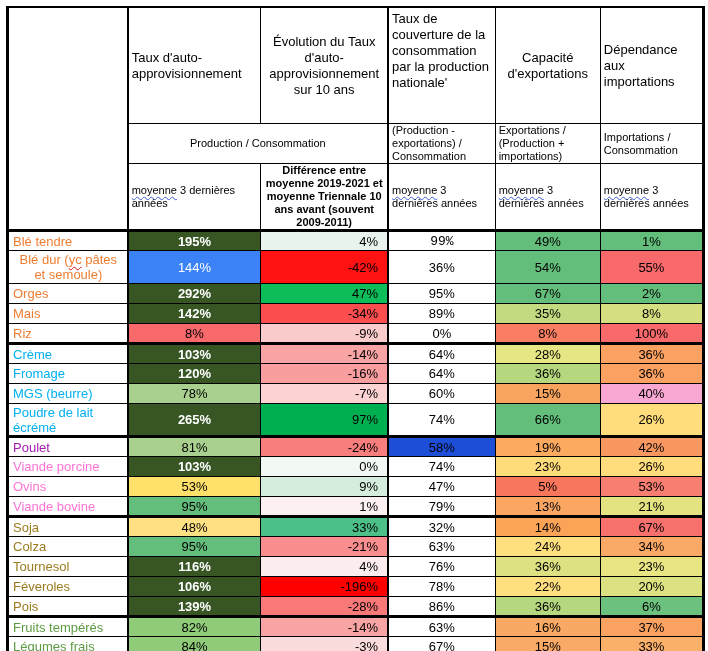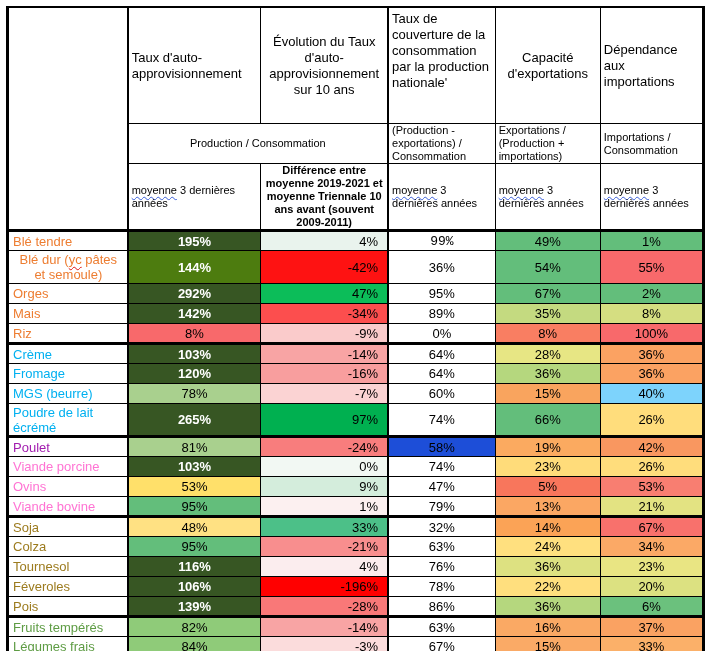--- a/index.html
+++ b/index.html
@@ -68,21 +68,21 @@
         <tr class="group-start">
           <td class="label" style="color: rgb(237, 125, 49);">Blé tendre</td>
           <td class="c0" style="background: rgb(55, 86, 35); color: rgb(255, 255, 255); font-weight: bold;">195%</td>
           <td class="c1" style="background: rgb(233, 243, 237);">4%</td>
           <td class="c2" style="background: rgb(255, 255, 255); font-family: Liberation Mono, monospace;">99%</td>
           <td class="c3" style="background: rgb(99, 190, 123);">49%</td>
           <td class="c4" style="background: rgb(99, 190, 123);">1%</td>
         </tr>
         <tr class="tall">
           <td class="label" style="color: rgb(237, 125, 49); text-align: center;"><span>Blé dur (</span><span class="sq-red">yc</span><span> pâtes et semoule)</span></td>
-          <td class="c0" style="background: #4d7c0f; color: rgb(255, 255, 255); font-weight: bold;">144%</td>
+          <td class="c0" style="background: #3b82f6; color: rgb(255, 255, 255); font-weight: normal;">144%</td>
           <td class="c1" style="background: rgb(254, 18, 18);">-42%</td>
           <td class="c2" style="background: rgb(255, 255, 255);">36%</td>
           <td class="c3" style="background: rgb(99, 190, 123);">54%</td>
           <td class="c4" style="background: rgb(248, 105, 107);">55%</td>
         </tr>
         <tr>
           <td class="label" style="color: rgb(237, 125, 49);">Orges</td>
           <td class="c0" style="background: rgb(55, 86, 35); color: rgb(255, 255, 255); font-weight: bold;">292%</td>
           <td class="c1" style="background: rgb(12, 189, 89);">47%</td>
           <td class="c2" style="background: rgb(255, 255, 255);">95%</td>
@@ -120,21 +120,21 @@
           <td class="c2" style="background: rgb(255, 255, 255);">64%</td>
           <td class="c3" style="background: rgb(181, 215, 126);">36%</td>
           <td class="c4" style="background: rgb(251, 162, 98);">36%</td>
         </tr>
         <tr>
           <td class="label" style="color: rgb(0, 176, 240);">MGS (beurre)</td>
           <td class="c0" style="background: rgb(169, 208, 142);">78%</td>
           <td class="c1" style="background: rgb(251, 211, 211);">-7%</td>
           <td class="c2" style="background: rgb(255, 255, 255);">60%</td>
           <td class="c3" style="background: rgb(249, 164, 94);">15%</td>
-          <td class="c4" style="background: #7dd3fc;">40%</td>
+          <td class="c4" style="background: #f9a8d4;">40%</td>
         </tr>
         <tr class="tall">
           <td class="label" style="color: rgb(0, 176, 240);">Poudre de lait écrémé</td>
           <td class="c0" style="background: rgb(55, 86, 35); color: rgb(255, 255, 255); font-weight: bold;">265%</td>
           <td class="c1" style="background: rgb(0, 176, 80);">97%</td>
           <td class="c2" style="background: rgb(255, 255, 255);">74%</td>
           <td class="c3" style="background: rgb(99, 190, 123);">66%</td>
           <td class="c4" style="background: rgb(255, 221, 124);">26%</td>
         </tr>
         <tr class="group-start">

